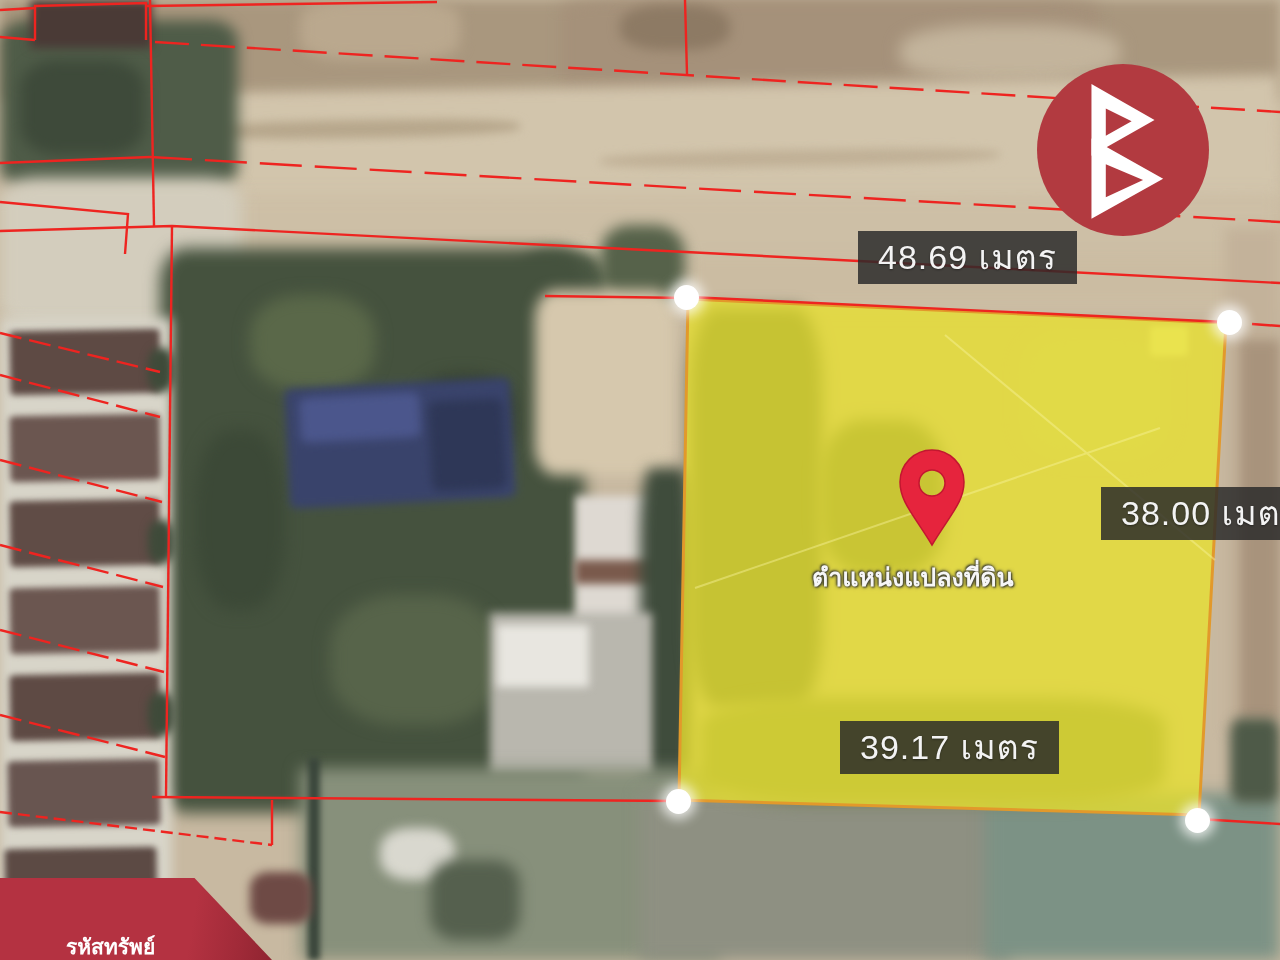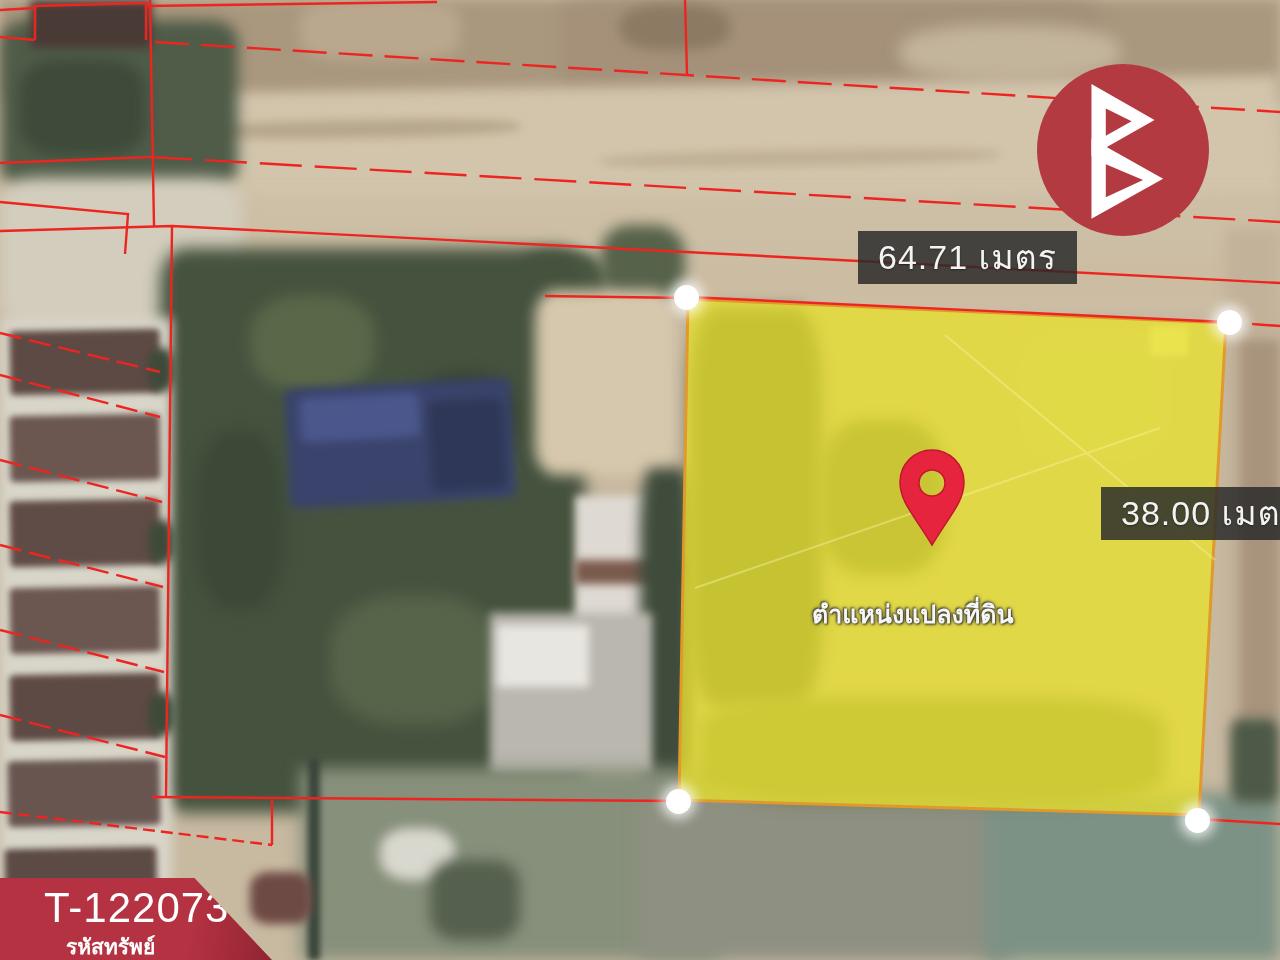--- a/index.html
+++ b/index.html
@@ -16,21 +16,20 @@
     text-shadow:0 1px 2px rgba(0,0,0,.4);
   }
   .handle{
     position:absolute;z-index:45;width:25px;height:25px;border-radius:50%;
     background:#fff;box-shadow:0 0 12px 5px rgba(255,255,255,.75);
   }
   #pin-caption{
     position:absolute;z-index:40;color:#f6f6f6;font-size:25px;font-weight:bold;
     text-shadow:0 0 4px #4a4a3a,1px 1px 2px #3c3c2c,-1px -1px 2px #3c3c2c;
     white-space:nowrap;
-    margin-top:37px;
   }
   #brand-logo{position:absolute;z-index:50;left:1037px;top:64px;width:172px;height:172px;}
   #code-banner{
     position:absolute;z-index:50;left:0;top:878px;width:272px;height:82px;
     background:linear-gradient(100deg,#b43241 0%,#b43241 70%,#a02a38 88%,#8f2430 100%);
     clip-path:polygon(0 0,71.5% 0,100% 100%,0 100%);
     color:#fff;
   }
   #code-banner .code{position:absolute;left:44px;top:6px;font-size:42px;letter-spacing:1px;}
   #code-banner .code-label{position:absolute;left:66px;top:52px;font-size:21px;font-weight:bold;}
@@ -137,36 +136,36 @@
       <polyline points="0,202 128,214 125,254"></polyline>
     </g>
 
     <path fill-rule="evenodd" fill="#e6243d" stroke="#c21730" stroke-width="1.5" d="M 932 545
          C 914 515, 900 502, 900 482
          A 32 32 0 1 1 964 482
          C 964 502, 950 515, 932 545 Z
          M 932 496 A 13 13 0 1 0 932 470 A 13 13 0 1 0 932 496 Z"></path>
   </svg>
 
-  <div class="dim-label" style="left:858px;top:231px;">64.71 เมตร</div>
+  <div class="dim-label" style="left:858px;top:231px;">48.69 เมตร</div>
   <div class="dim-label" style="left:1101px;top:487px;width:250px;">38.00 เมตร</div>
+  <div class="dim-label" style="left:840px;top:721px;">39.17 เมตร</div>
 
   <div id="pin-caption" style="left:812px;top:557px;">ตำแหน่งแปลงที่ดิน</div>
 
   <div class="handle" style="left:674px;top:285px;"></div>
   <div class="handle" style="left:1217px;top:310px;"></div>
   <div class="handle" style="left:666px;top:789px;"></div>
   <div class="handle" style="left:1185px;top:808px;"></div>
 
   <svg id="brand-logo" viewBox="0 0 120 120">
     <circle cx="60" cy="60" r="60" fill="#b23a40"></circle>
     <g fill="#fff" fill-rule="evenodd">
       <path d="M38 14 L82 39 L38 64 Z  M48 31 L66 40 L48 50 Z"></path>
       <path d="M38 52 L88 80 L38 108 Z  M48 70 L74 81 L48 93 Z"></path>
     </g>
   </svg>
 
   <div id="code-banner">
-    <div class="code">T-122073</div>
     <div class="code-label">รหัสทรัพย์</div>
   </div>
 
 </div>
 
 </body></html>

